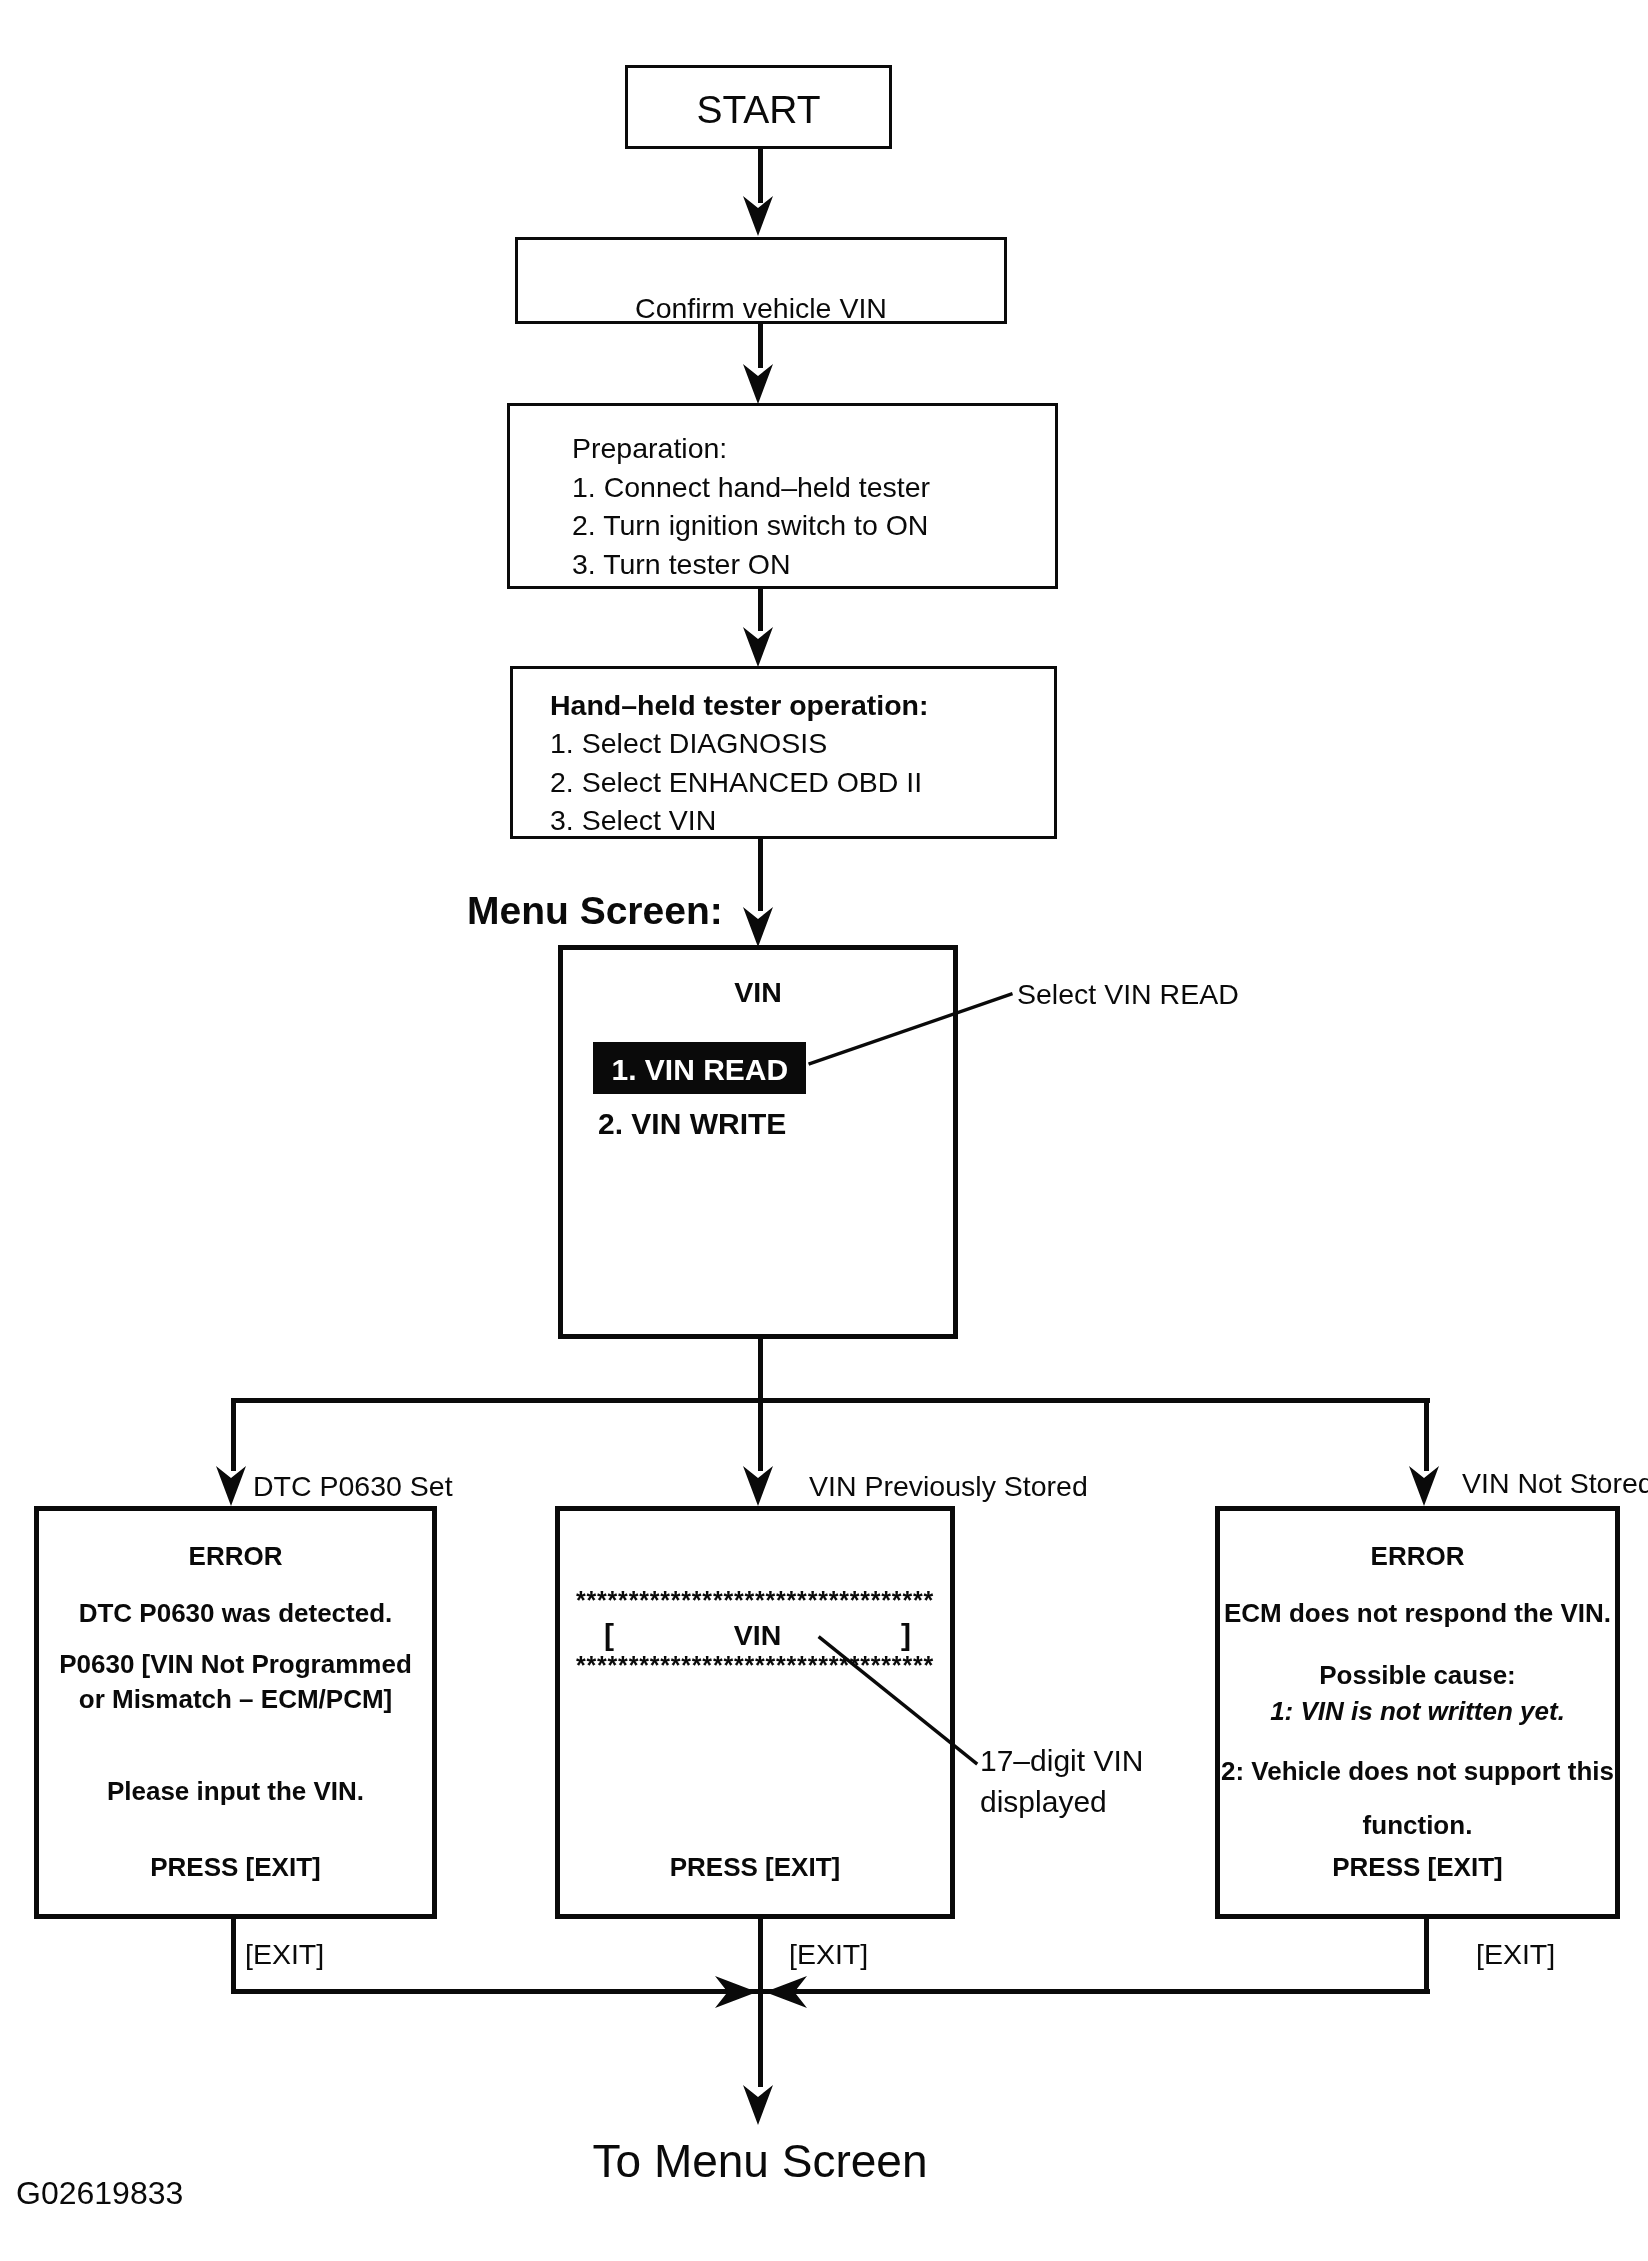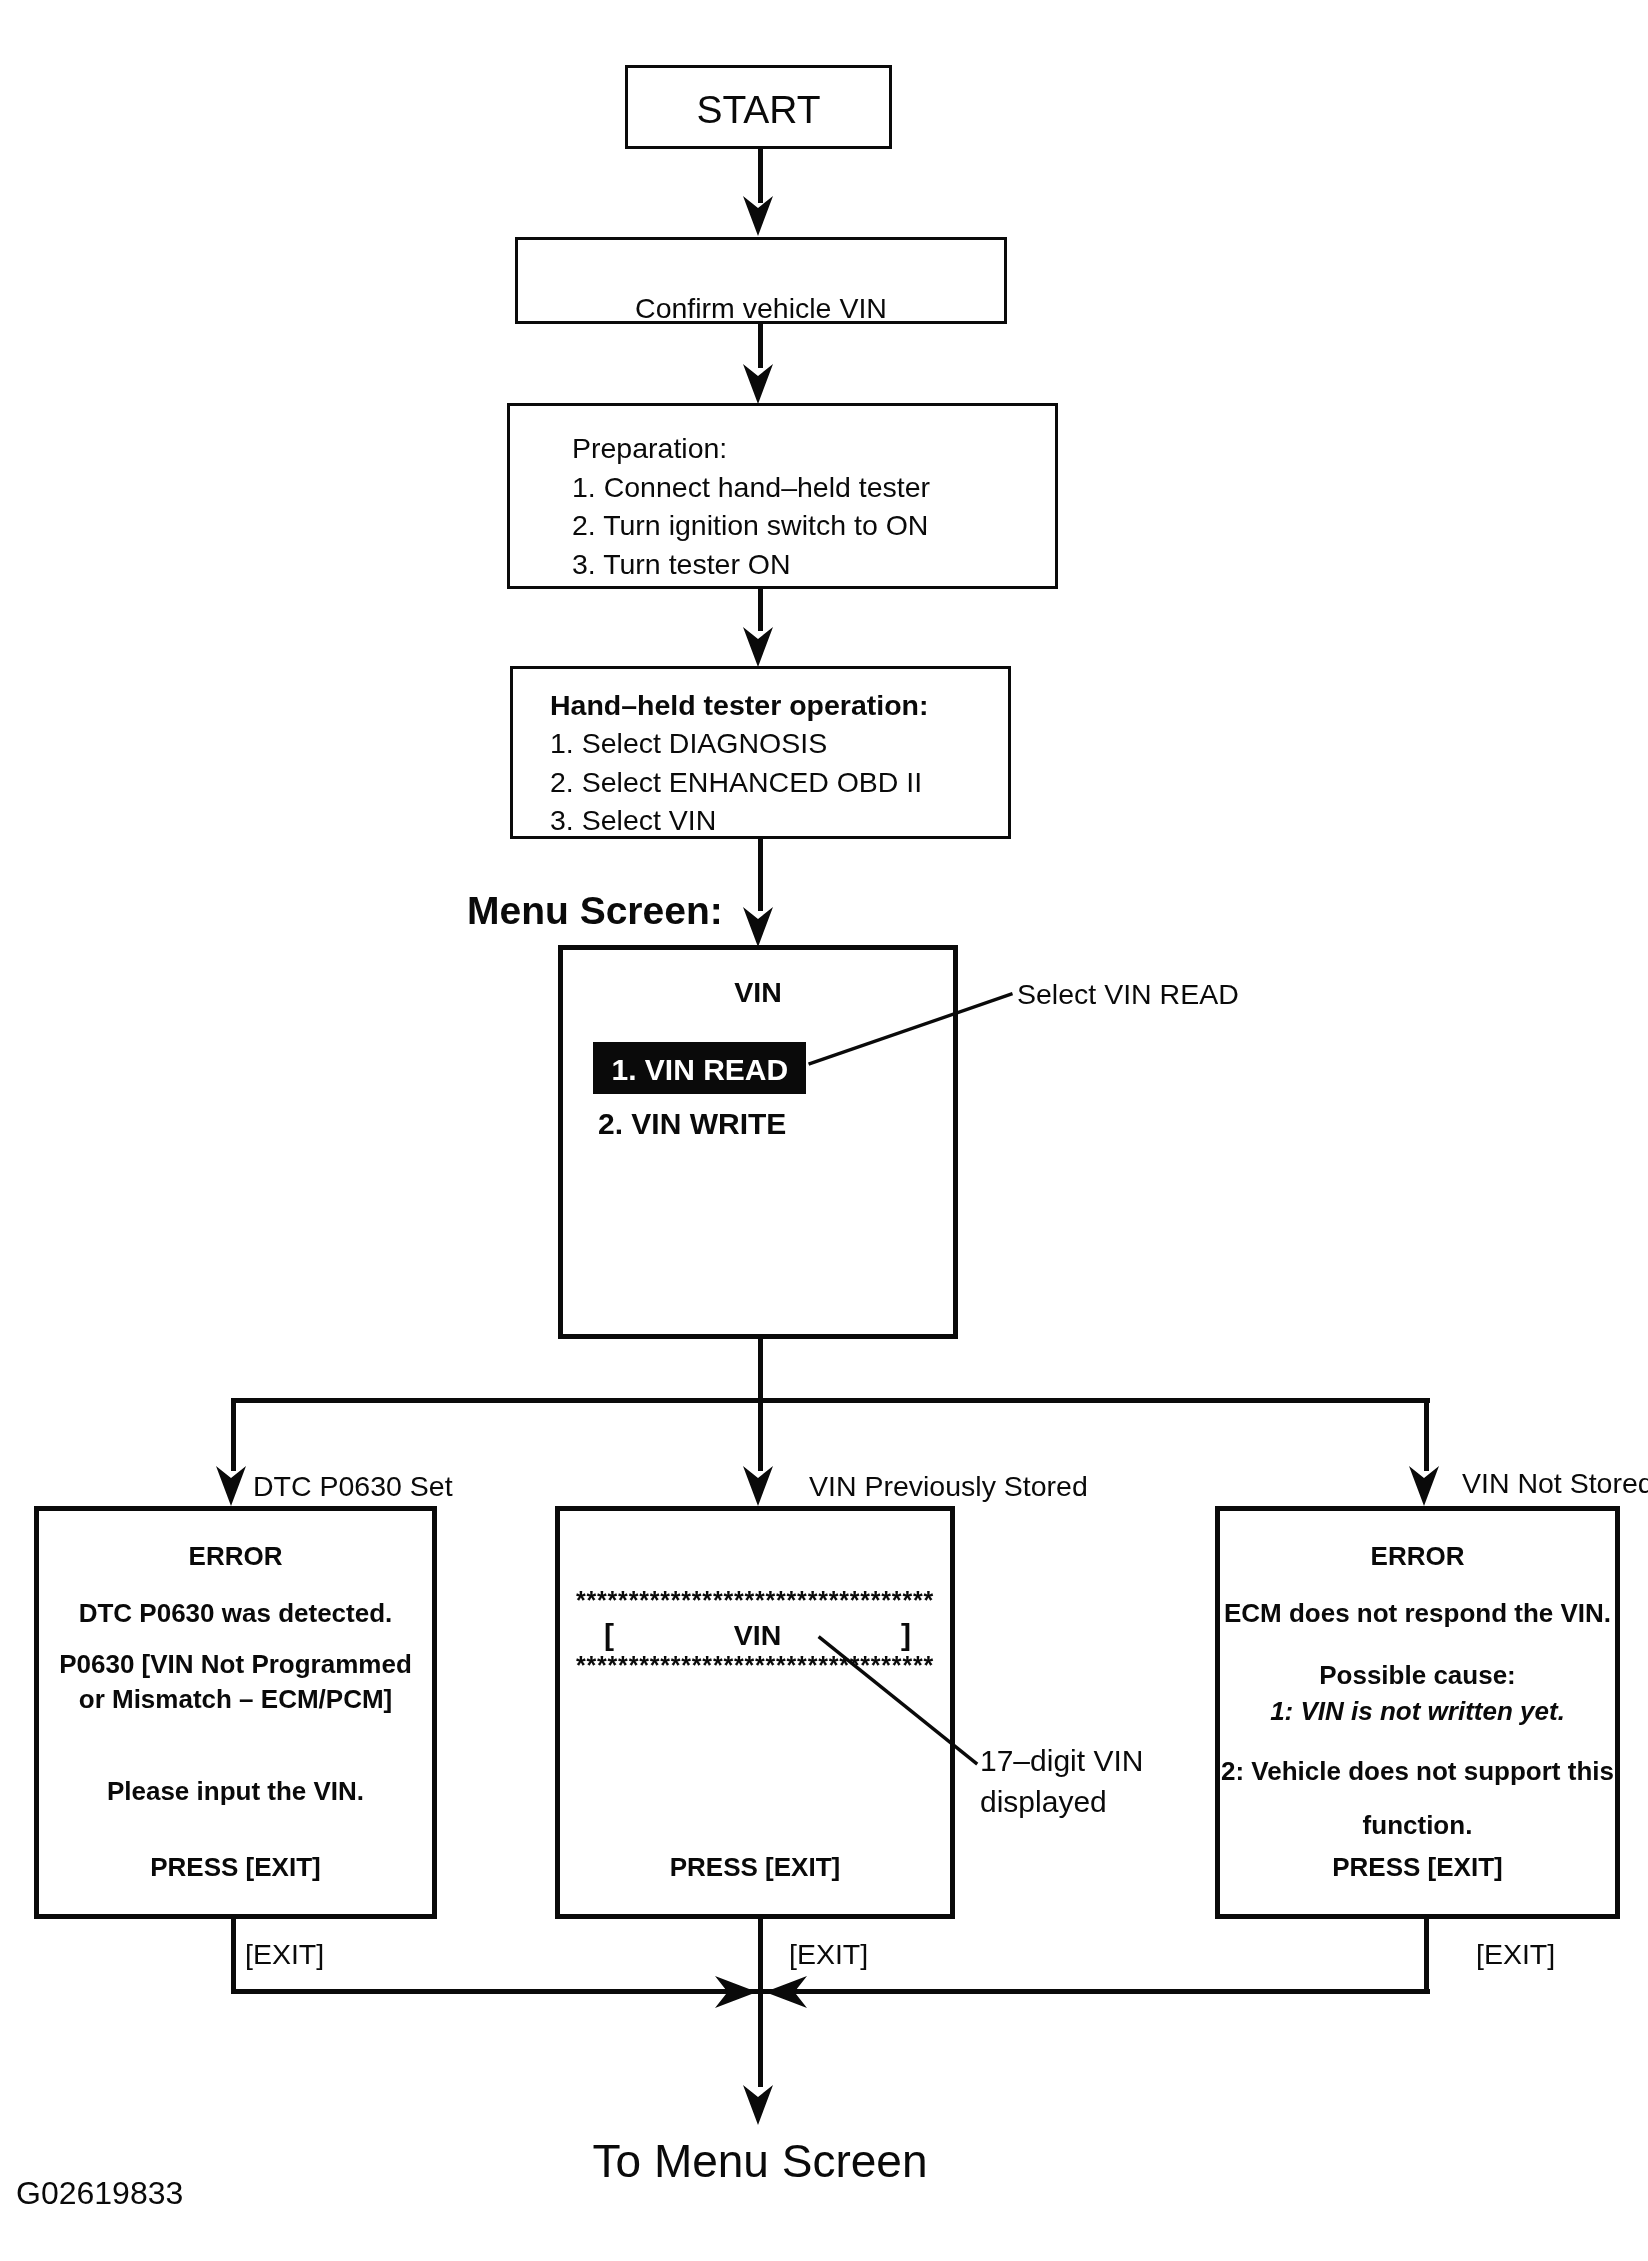--- a/index.html
+++ b/index.html
@@ -54,21 +54,21 @@
     <div class="t c fs34" style="top:20px;margin-top:31px;">Confirm vehicle VIN</div>
   </div>
 
   <div class="box thin" style="left:507px;top:403px;width:551px;height:186px;">
     <div class="t fs34" style="left:62px;top:25px;">Preparation:</div>
     <div class="t fs34" style="left:62px;top:64px;">1. Connect hand–held tester</div>
     <div class="t fs34" style="left:62px;top:102px;">2. Turn ignition switch to ON</div>
     <div class="t fs34" style="left:62px;top:141px;">3. Turn tester ON</div>
   </div>
 
-  <div class="box thin" style="left:510px;top:666px;width:501px;height:173px;">
+  <div class="box thin" style="left:510px;top:666px;width:547px;height:173px;">
     <div class="t fs34 b" style="left:37px;top:18.5px;">Hand–held tester operation:</div>
     <div class="t fs34" style="left:37px;top:57px;">1. Select DIAGNOSIS</div>
     <div class="t fs34" style="left:37px;top:96px;">2. Select ENHANCED OBD II</div>
     <div class="t fs34" style="left:37px;top:134px;">3. Select VIN</div>
   </div>
 
   <div class="t fs40 b" style="left:467px;top:888px;">Menu Screen:</div>
 
   <div class="box" style="left:558px;top:945px;width:400px;height:394px;border-width:5px;">
     <div class="t c fs34 b" style="top:25px;">VIN</div>

